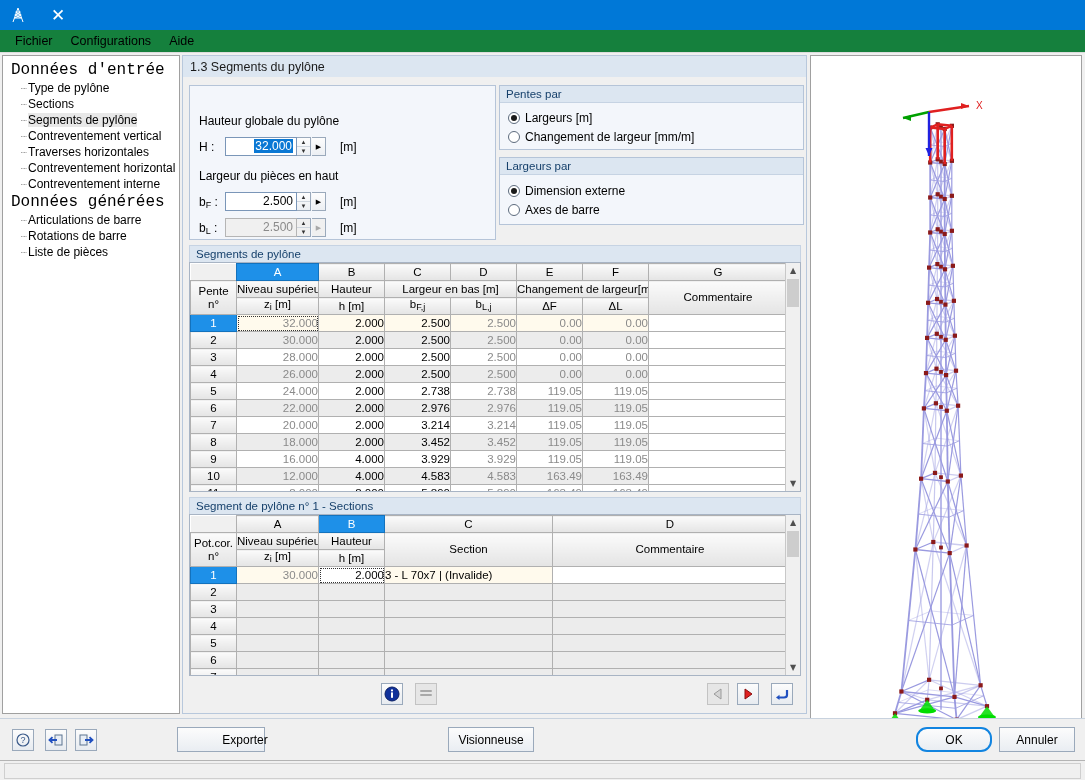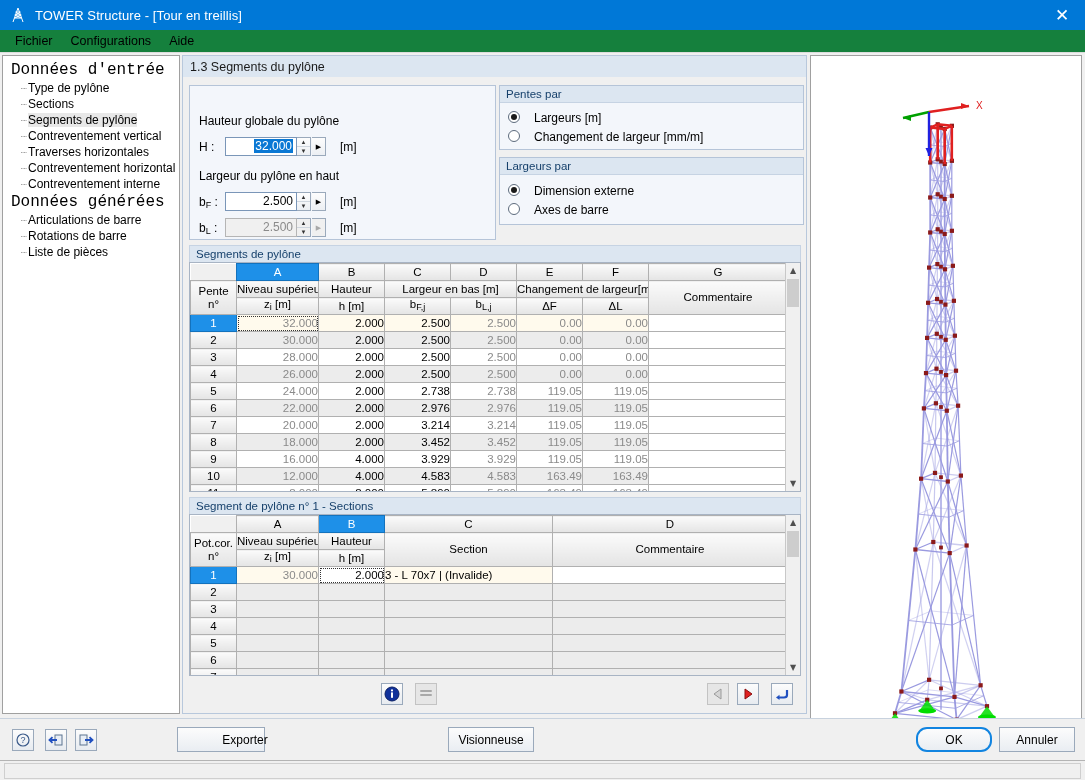--- a/index.html
+++ b/index.html
@@ -71,21 +71,21 @@
   .spin-input.disabled{ background:#f0f0f0; color:#8a8a8a; border-color:#b5b5b5; }
   .spin-btns{ width:14px; height:19px; border:1px solid #9aa9bb; border-left:none; background:linear-gradient(#fdfdfd,#eceff3);
     display:flex; flex-direction:column; }
   .spin-btns div{ flex:1; display:flex; align-items:center; justify-content:center; font-size:6px; color:#333;}
   .spin-btns div:first-child{ border-bottom:1px solid #cfd6de; }
   .spin-drop{ width:14px; height:19px; border:1px solid #9aa9bb; border-left:none; margin-left:1px;
     background:linear-gradient(#fdfdfd,#eceff3); display:flex; align-items:center; justify-content:center; font-size:7px;}
   .spin-drop.disabled, .spin-btns.disabled{ color:#a8a8a8; background:#f0f0f0; }
   .unit{ position:absolute; font-size:12px; }
   
-  .radio-row{ position:absolute; display:flex; font-size:12px; white-space:nowrap;gap:9px;}
+  .radio-row{ position:absolute; display:flex; align-items:center; font-size:12px; white-space:nowrap;}
   .radio{
     width:12px; height:12px; border-radius:50%; border:1px solid #5d6b7d; background:#fff;
     margin-right:5px; display:flex; align-items:center; justify-content:center; flex:none;
   }
   .radio.on::after{ content:""; width:6px; height:6px; border-radius:50%; background:#1a1a1a; }
   
   .tbl-wrap{ position:absolute; background:#fff; border:1px solid #a8b4c4; overflow:hidden; }
   table.grid{ border-collapse:collapse; table-layout:fixed; font-size:11.5px; }
   table.grid th, table.grid td{ border:1px solid #b0b0b0; padding:0; height:17px; overflow:hidden; white-space:nowrap;}
   th.colhdr{ background:linear-gradient(#fbfbfb,#e4e4e4); text-align:center; font-weight:normal; height:15px; font-size:11.5px;}
@@ -130,21 +130,20 @@
 </style>
 </head>
 <body>
 
 <div id="titlebar">
   <span class="app-icon">
     <svg width="18" height="18" viewBox="0 0 18 18">
       <path d="M9 2 L4 16 M9 2 L14 16 M5.6 12 L12.4 12 M6.4 9 L11.6 9 M7.1 6 L10.9 6 M5.6 12 L12.4 9 M12.4 12 L5.6 9 M6.4 9 L11.6 6 M11.6 9 L6.4 6" stroke="#ffffff" stroke-width="1" fill="none"></path>
     </svg>
   </span>
-  <span class="title-text">TOWER Structure - [Tour en treillis]</span>
   <span class="close-btn">✕</span>
 </div>
 
 <div id="menubar">
   <span class="menu-item">Fichier</span>
   <span class="menu-item">Configurations</span>
   <span class="menu-item">Aide</span>
 </div>
 
 <div id="workarea">
@@ -199,21 +198,21 @@
           <div class="spin-wrap" style="left:35px;top:34px;">
             <div class="spin-input sel-txt"><span class="hl">32.000</span></div>
             <div class="spin-btns">
                 <div>▲</div>
                 <div>▼</div>
               </div>
             <div class="spin-drop">▶</div>
           </div>
           <div class="unit" style="left:150px;top:37px;">[m]</div>
 
-          <div class="fld-label" style="left:9px;top:66px;">Largeur du pylône en haut</div>
+          <div class="fld-label" style="left:9px;top:66px;">Largeur du pièces en haut</div>
           <div class="fld-label" style="left:9px;top:92px;"><span>b</span><span class="sub">F</span><span> :</span></div>
           <div class="spin-wrap" style="left:35px;top:89px;">
             <div class="spin-input">2.500</div>
             <div class="spin-btns">
                 <div>▲</div>
                 <div>▼</div>
               </div>
             <div class="spin-drop">▶</div>
           </div>
           <div class="unit" style="left:150px;top:92px;">[m]</div>

